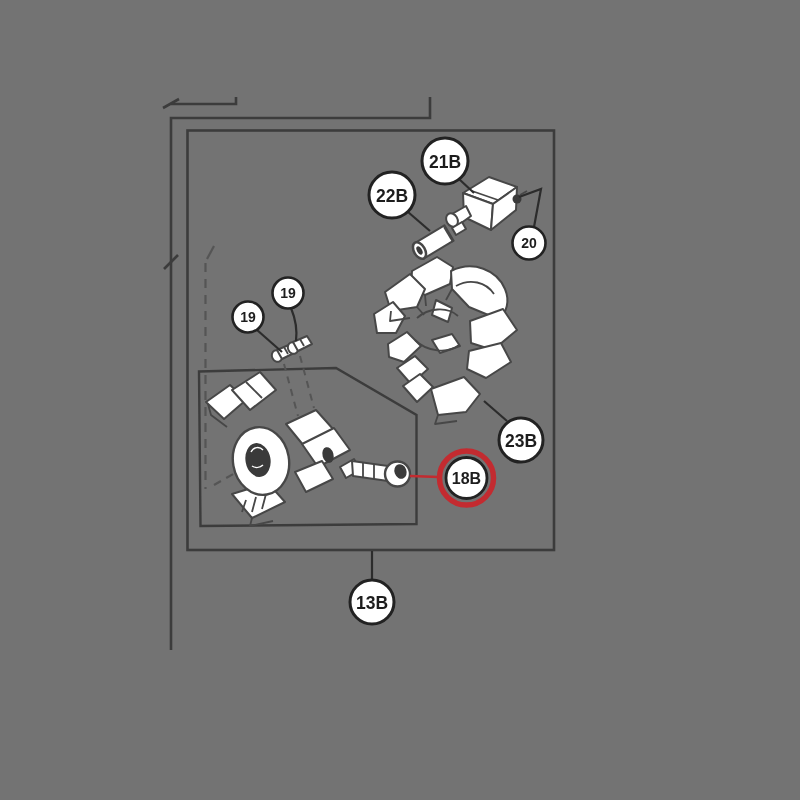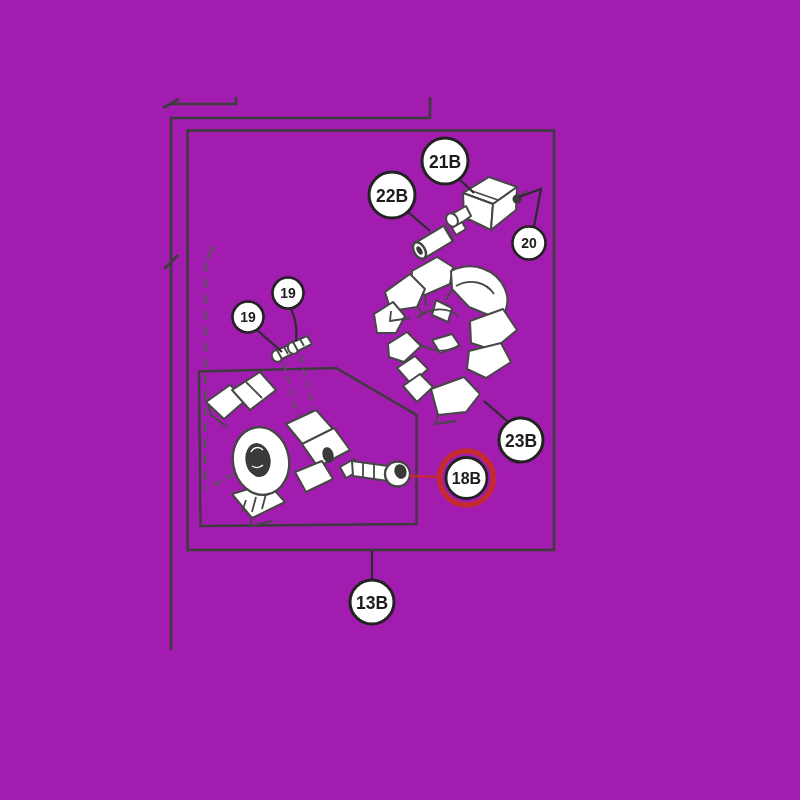--- a/index.html
+++ b/index.html
@@ -1,16 +1,16 @@
 <!DOCTYPE html>
 <html><head>
 <meta charset="utf-8">
 <style>
   html,body{margin:0;padding:0;background:#ffffff;width:800px;height:800px;overflow:hidden;}
-  #stage{position:relative;width:800px;height:800px;background:#a21caf;}
+  #stage{position:relative;width:800px;height:800px;background:#737373;}
   svg{position:absolute;left:0;top:0;}
   .frame{fill:none;stroke:#3c3c3c;stroke-width:2.6;}
   .part{fill:#ffffff;stroke:#474747;stroke-width:2;stroke-linejoin:round;}
   .pline{fill:none;stroke:#474747;stroke-width:1.8;stroke-linejoin:round;}
   .dash{fill:none;stroke:#555555;stroke-width:2.2;stroke-dasharray:9 7;}
   .leader{fill:none;stroke:#2c2c2c;stroke-width:2.2;}
   .callout{fill:#ffffff;stroke:#222222;stroke-width:3;}
   .callout-sm{fill:#ffffff;stroke:#222222;stroke-width:2.6;}
   .lbl{font-family:"Liberation Sans","DejaVu Sans",sans-serif;font-weight:bold;fill:#1d1d1d;text-anchor:middle;}
   .lbl-lg{font-size:17.5px;}

